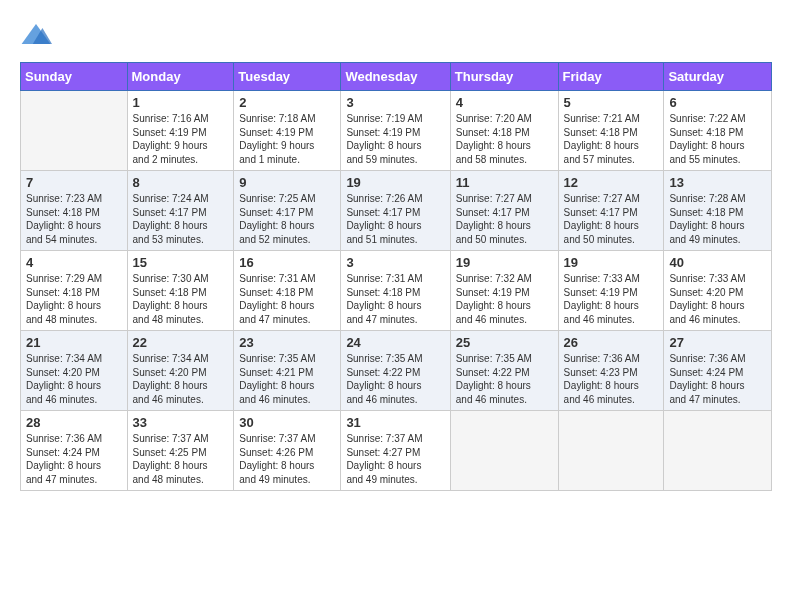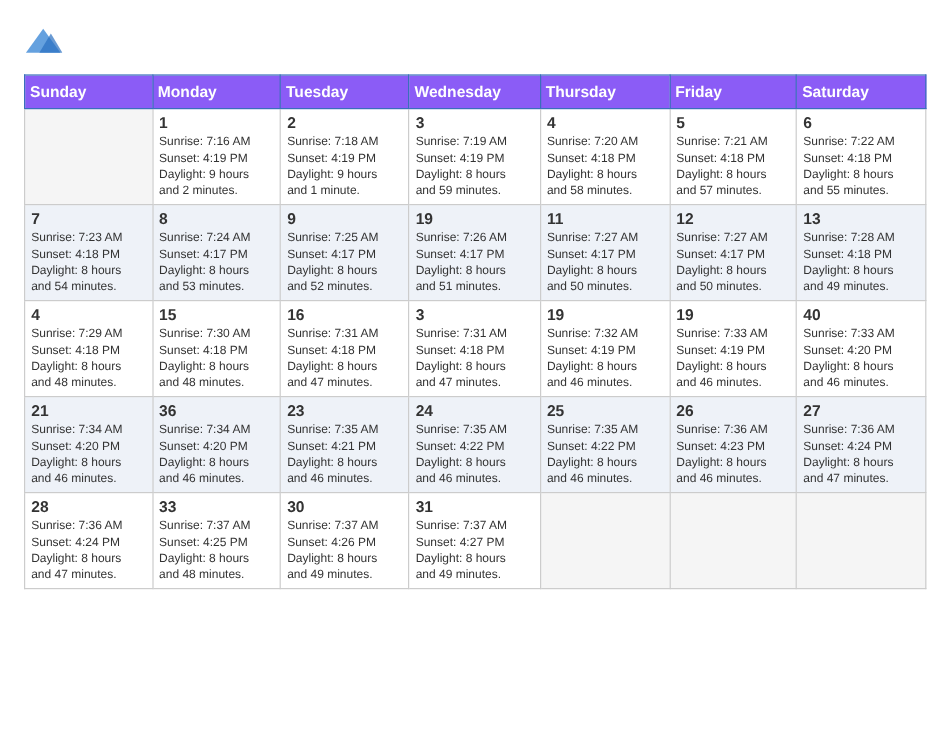--- a/index.html
+++ b/index.html
@@ -213,21 +213,21 @@
           <span class="day-number">40</span>
           <div class="day-info">Sunrise: 7:33 AM<br>Sunset: 4:20 PM<br>Daylight: 8 hours<br>and 46 minutes.</div>
         </td>
       </tr>
       <tr class="row-shaded">
         <td>
           <span class="day-number">21</span>
           <div class="day-info">Sunrise: 7:34 AM<br>Sunset: 4:20 PM<br>Daylight: 8 hours<br>and 46 minutes.</div>
         </td>
         <td>
-          <span class="day-number">36</span>
+          <span class="day-number">22</span>
           <div class="day-info">Sunrise: 7:34 AM<br>Sunset: 4:20 PM<br>Daylight: 8 hours<br>and 46 minutes.</div>
         </td>
         <td>
           <span class="day-number">23</span>
           <div class="day-info">Sunrise: 7:35 AM<br>Sunset: 4:21 PM<br>Daylight: 8 hours<br>and 46 minutes.</div>
         </td>
         <td>
           <span class="day-number">24</span>
           <div class="day-info">Sunrise: 7:35 AM<br>Sunset: 4:22 PM<br>Daylight: 8 hours<br>and 46 minutes.</div>
         </td>

